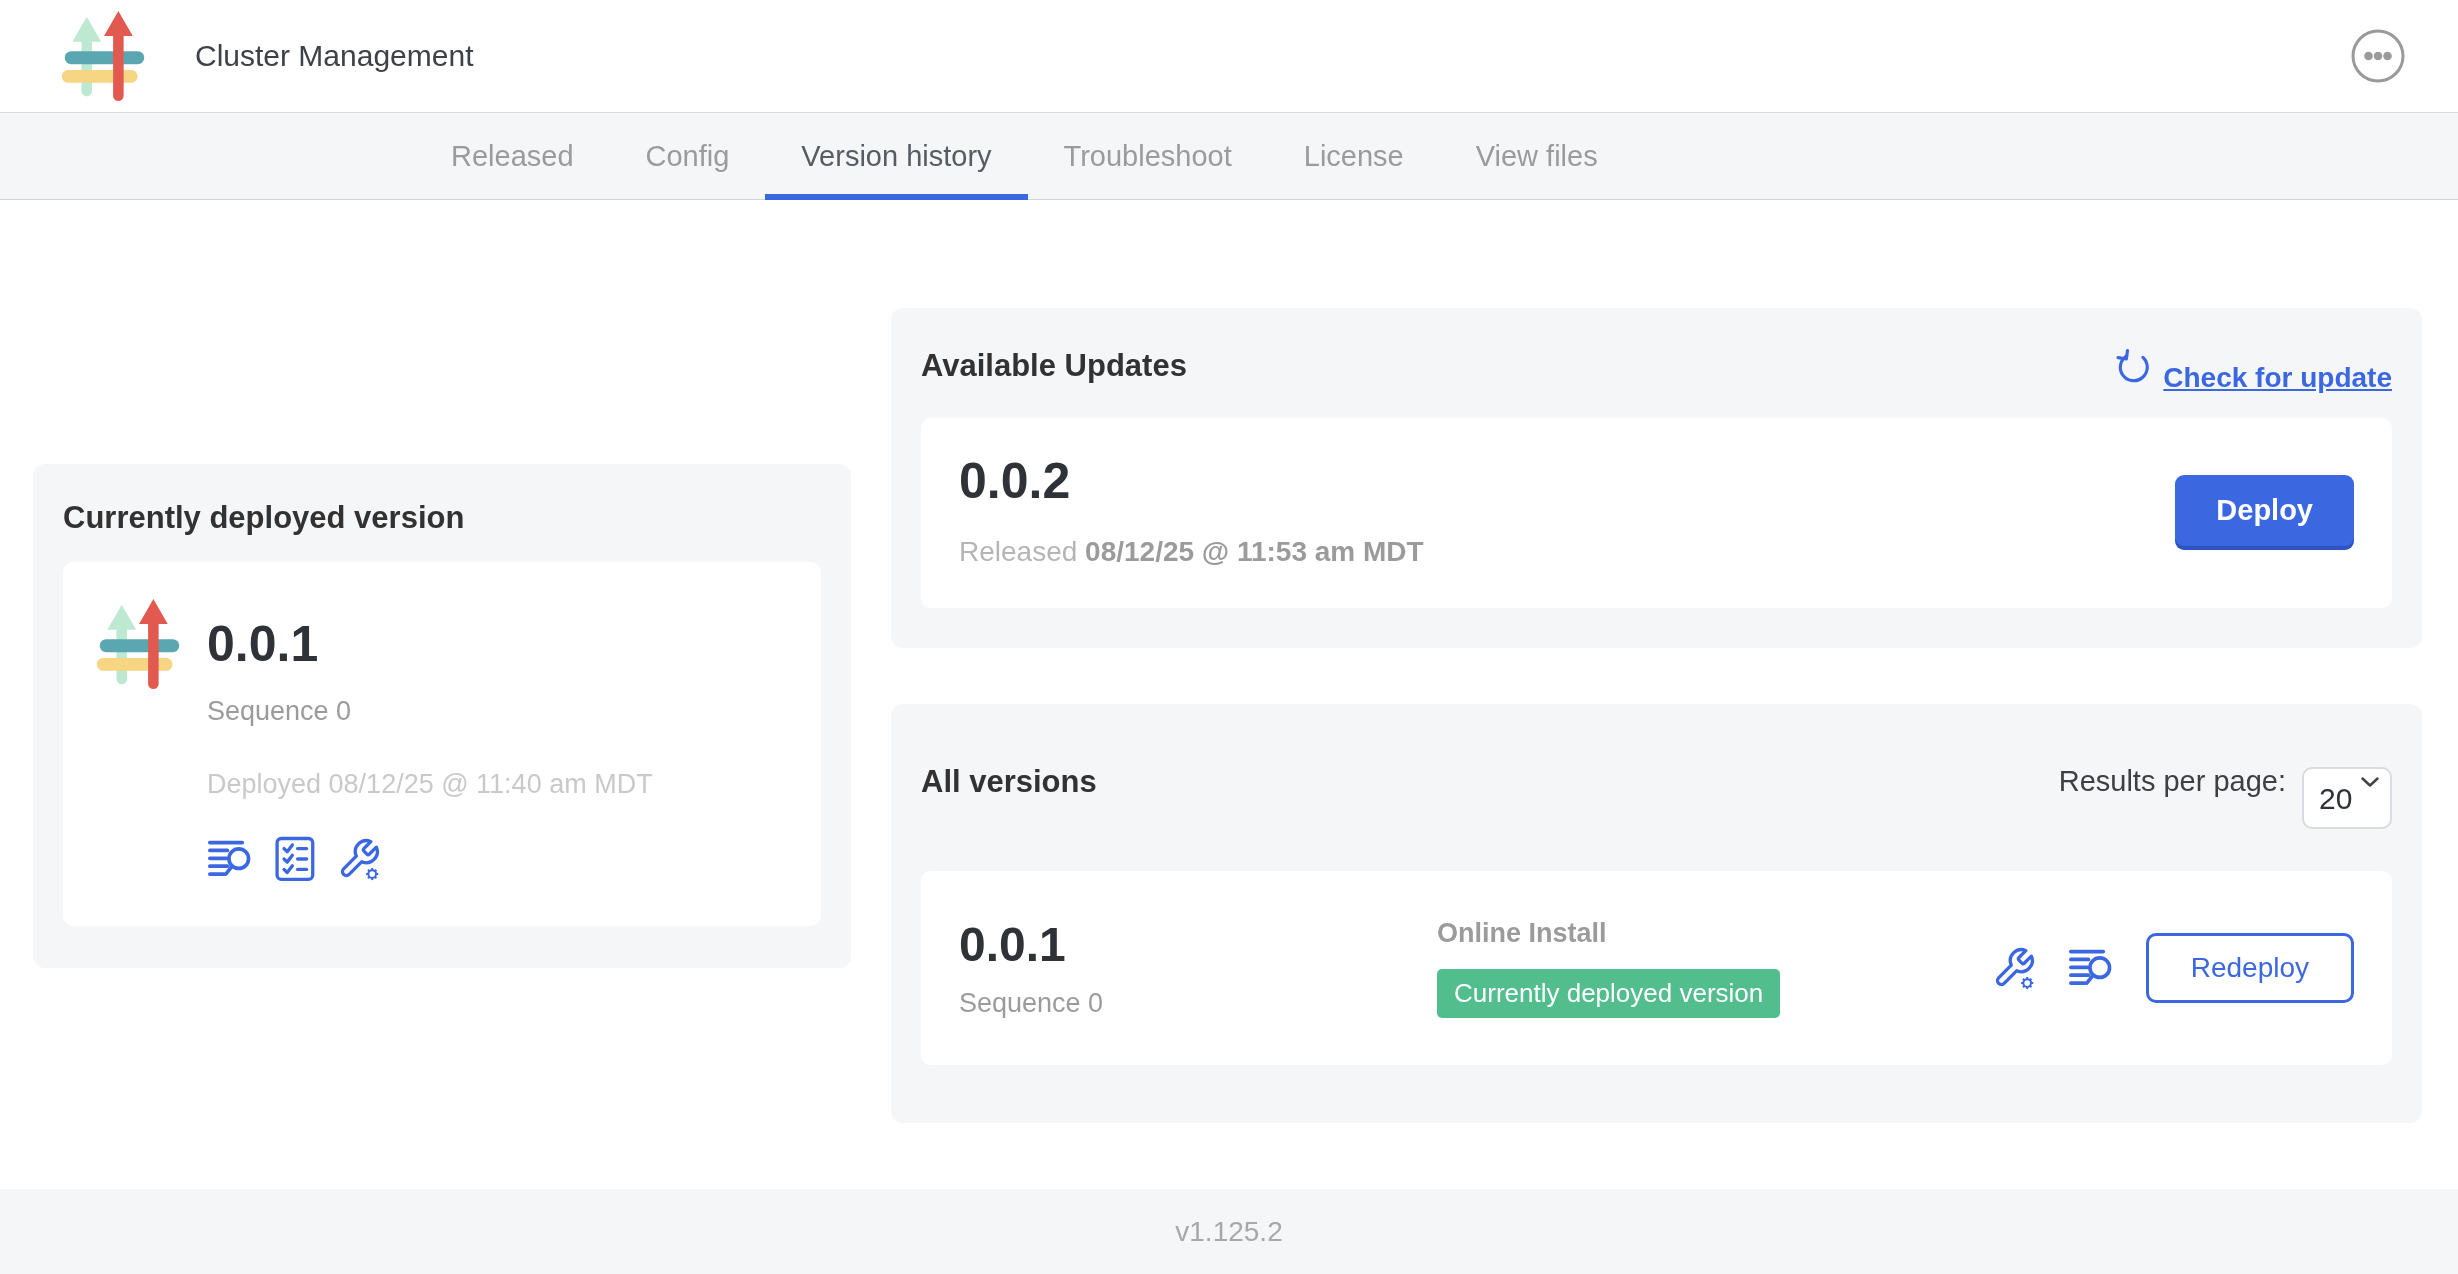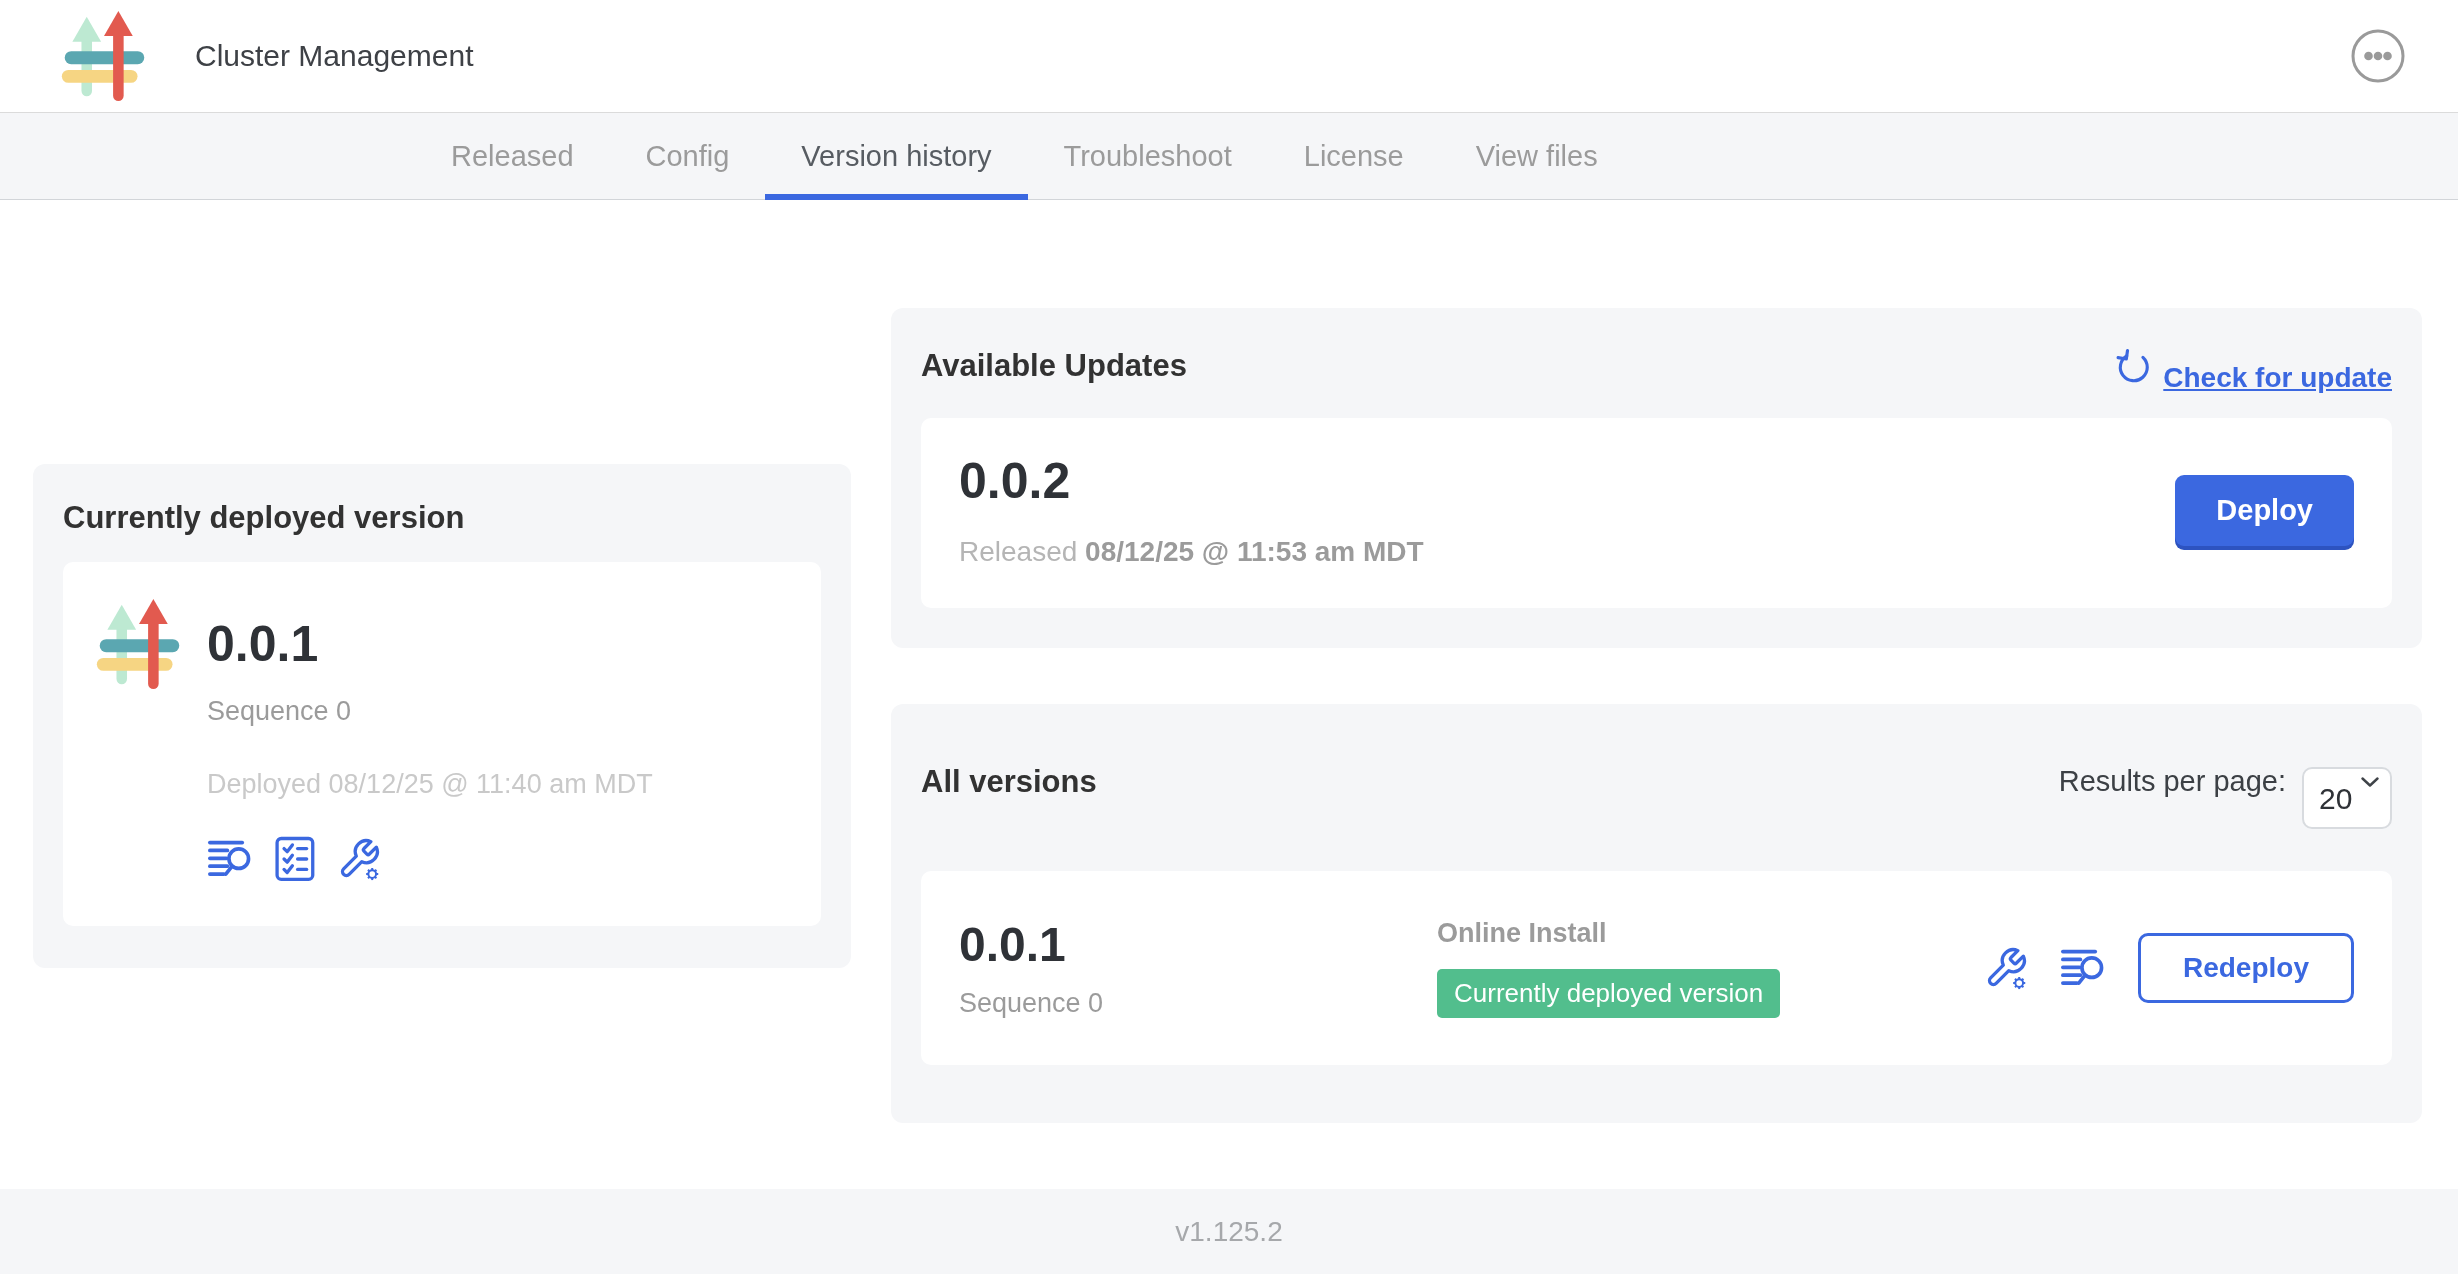--- a/index.html
+++ b/index.html
@@ -64,21 +64,21 @@
   .rpp-select{appearance:none;-webkit-appearance:none;-moz-appearance:none;width:90px;height:62px;border:2px solid var(--border);border-radius:10px;background:#fff;font-size:30px;color:var(--ink);padding:0 30px 0 15px;font-family:inherit;cursor:pointer;margin-top:33px;}
   .chev{position:absolute;right:13px;top:50%;transform:translateY(-50%);pointer-events:none;display:flex;}
   .version-row{background:#fff;border-radius:10px;margin-top:42px;padding:46px 38px;display:flex;align-items:center;}
   .vr-left{width:478px;flex:none;}
   .vr-version{font-size:48px;font-weight:700;color:var(--ink);}
   .vr-seq{font-size:27px;color:var(--gray);margin-top:16px;}
   .vr-mid{flex:1;min-width:0;}
   .vr-type{font-size:27px;font-weight:600;color:var(--gray);}
   .badge{display:inline-block;margin-top:20px;background:var(--green);color:#fff;font-size:26px;padding:9px 17px;border-radius:5px;}
   .vr-actions{display:flex;align-items:center;gap:32px;flex:none;}
-  .redeploy-btn{background:#fff;border:3px solid var(--blue);color:var(--blue);font-size:28px;font-weight:700;padding:16px 42px;border-radius:10px;cursor:pointer;font-family:inherit;}
+  .redeploy-btn{background:#fff;border:3px solid var(--blue);color:var(--blue);font-size:28px;font-weight:400;padding:16px 42px;border-radius:10px;cursor:pointer;font-family:inherit;}
   
   .footer{height:85px;background:var(--panel);display:flex;align-items:center;justify-content:center;font-size:28px;color:#A6A8AB;}
 </style>
 </head>
 <body>
 
 <svg width="0" height="0" style="position:absolute">
   <defs>
     <g id="app-logo">
 

